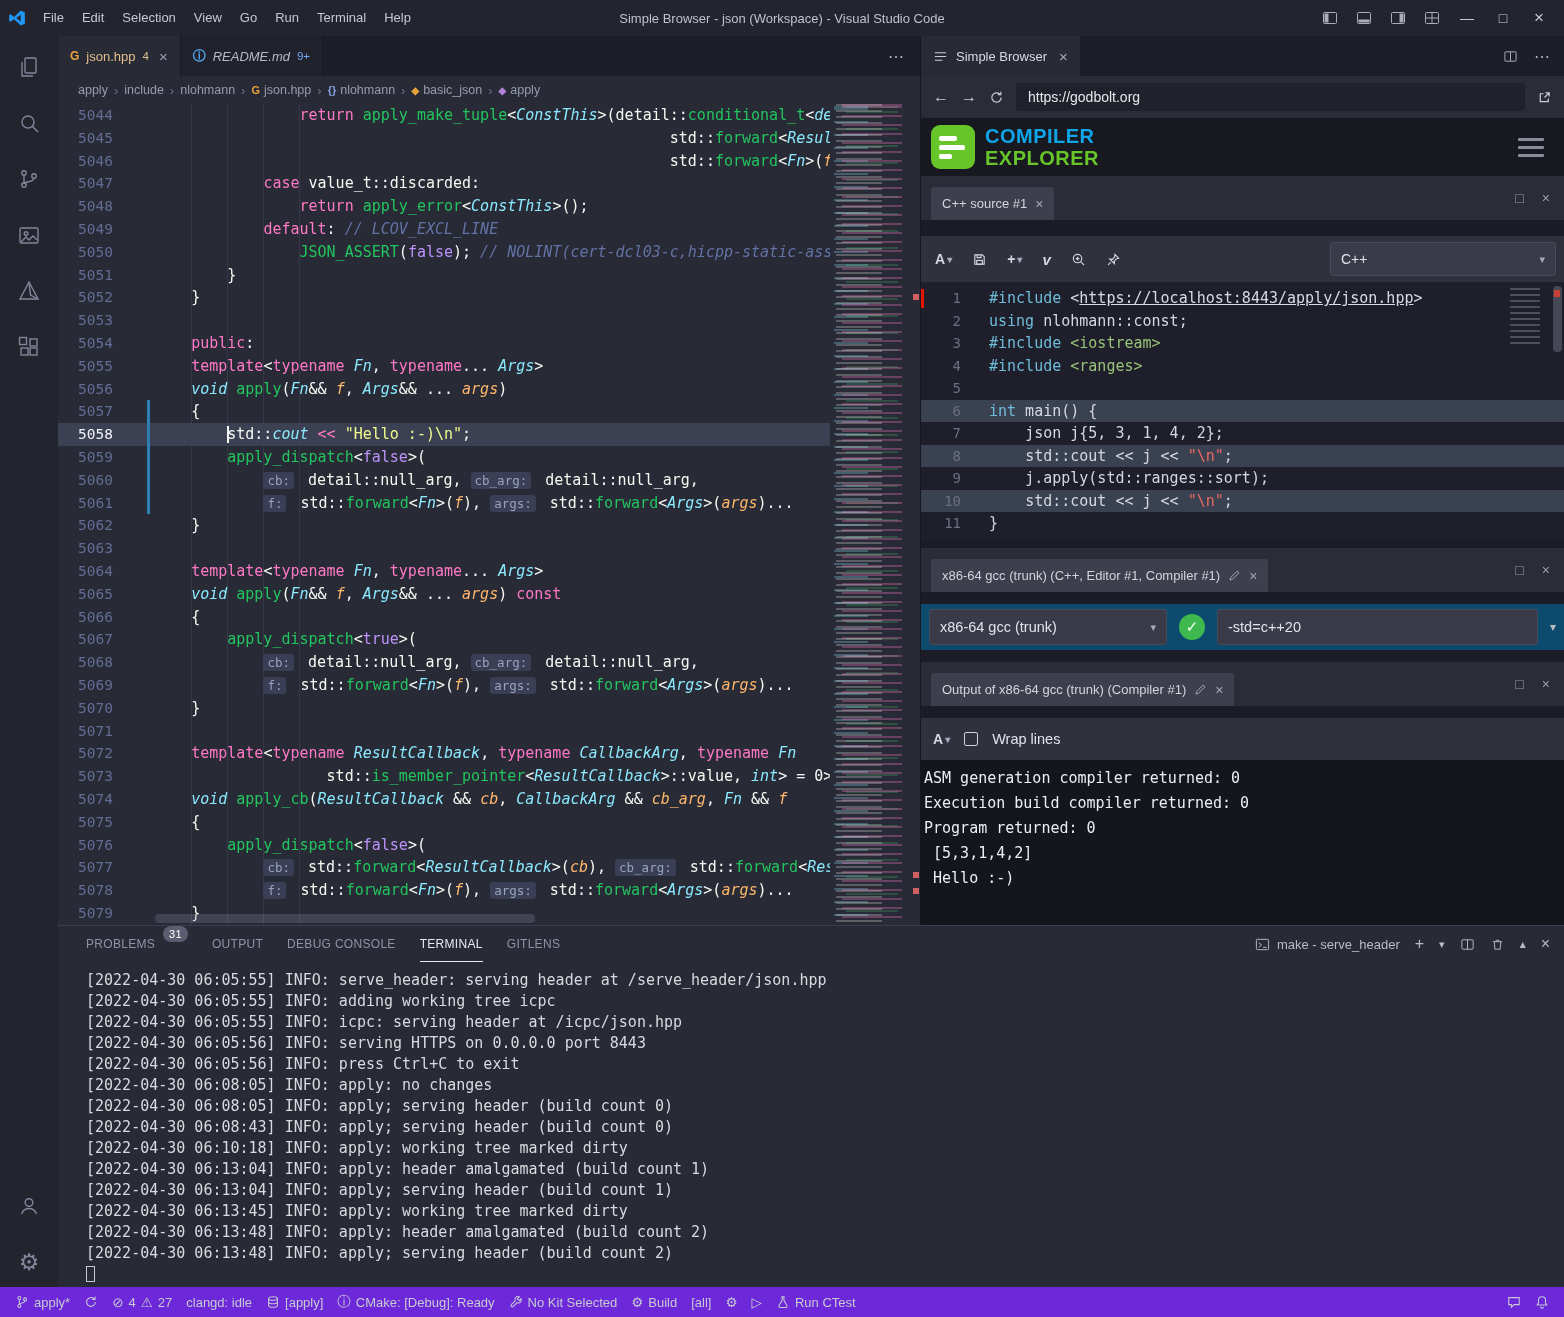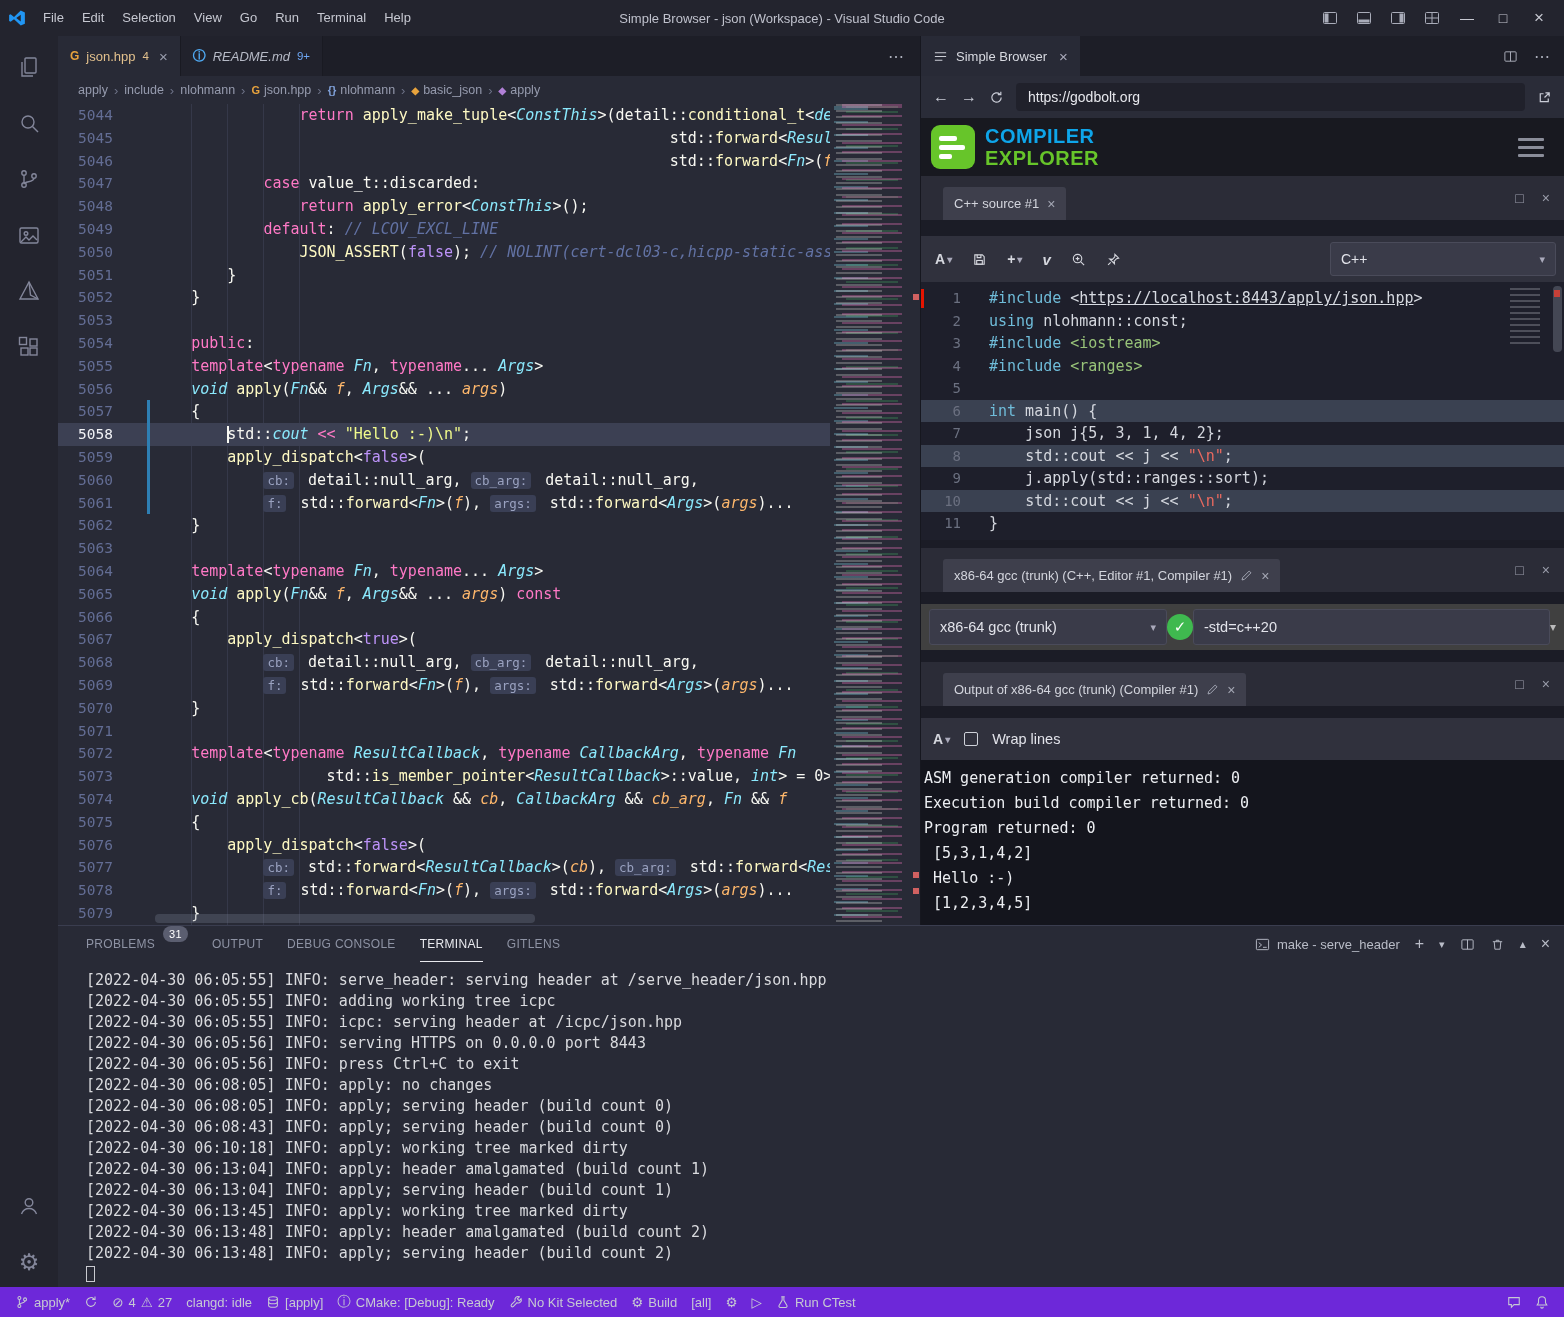--- a/index.html
+++ b/index.html
@@ -45,21 +45,21 @@
 .guide{position:absolute;top:0;bottom:0;width:1px;background:rgba(99,110,140,.22);z-index:1}
 .crow{position:relative;height:22.8px;line-height:22.8px;display:flex;white-space:pre;z-index:1}
 .crow.current{background:#3c4053}
 .gut{width:97px;flex:none;text-align:right;padding-right:42px;color:#636d94;font-size:14.5px}
 .crow.current .gut{color:#f1f2f6}
 .modbar{position:absolute;left:89px;top:0;bottom:0;width:3px;background:#2e7fb4}
 .ctext{white-space:pre;color:#f8f8f2}
 .caret{position:absolute;top:3px;bottom:3px;width:1.5px;background:#f8f8f2}
 .sg-k{color:#ff79c6}
 .sg-t{color:#8be9fd;font-style:italic}
-.sg-f{color:#fef9c3}
+.sg-f{color:#22c55e}
 .sg-s{color:#f1fa8c}
 .sg-c{color:#6272a4;font-style:italic}
 .sg-n{color:#bd93f9}
 .sg-o{color:#ffb86c;font-style:italic}
 .sg-p{color:#f8f8f2}
 .hint{background:#3a3f55;color:#9aa2c0;border-radius:3px;padding:1px 4px;margin-right:5px;font-size:12.5px;font-family:"DejaVu Sans Mono",monospace}
 .minimap{position:absolute;top:0;right:8px;width:82px;bottom:0;background:#282a36;z-index:3}
 .minimap::before{content:"";position:absolute;left:4px;right:10px;top:0;bottom:0;
 background-image:
 repeating-linear-gradient(180deg, rgba(248,248,242,.25) 0 2px, transparent 2px 6px),
@@ -82,21 +82,21 @@
 .url-input{flex:1;height:28px;background:#20212b;border-radius:4px;color:#e6e7ec;font-size:14px;display:flex;align-items:center;padding:0 12px}
 .ce-header{position:absolute;left:0;top:82px;right:0;height:58px;background:#181920;display:flex;align-items:center;padding:0 10px}
 .ce-logo{width:44px;height:44px;background:#67c52a;border-radius:9px;display:flex;flex-direction:column;justify-content:center;gap:4px;padding:0 8px}
 .ce-logo i{display:block;height:5px;border-radius:2px;background:#fff}
 .ce-logo i:nth-child(1){width:18px}.ce-logo i:nth-child(2){width:26px}.ce-logo i:nth-child(3){width:13px}
 .ce-words{margin-left:10px;font-weight:bold;font-size:20px;letter-spacing:.5px;line-height:22px}
 .ce-w1{color:#0ea5e9}.ce-w2{color:#67c52a}
 .hamburger{margin-left:auto;margin-right:10px;display:flex;flex-direction:column;gap:5px}
 .hamburger i{display:block;width:26px;height:3px;background:#8a8d99;border-radius:1px}
 .pane-header{position:absolute;left:0;right:0;height:44px;background:#2b2c37;display:flex;align-items:flex-end}
-.pane-tab{display:flex;align-items:center;gap:8px;background:#3e3f4c;height:33px;margin-left:22px;padding:0 11px;font-size:13px;color:#d3d5dd;border-radius:3px 3px 0 0;white-space:nowrap}
+.pane-tab{display:flex;align-items:center;gap:8px;background:#3e3f4c;height:33px;margin-left:10px;padding:0 11px;font-size:13px;color:#d3d5dd;border-radius:3px 3px 0 0;white-space:nowrap}
 .pane-tab .x{color:#a5a8b5;font-size:14px}
 .pane-tab .pencil{color:#a5a8b5}
 .pane-controls{margin-left:auto;display:flex;gap:18px;padding:0 14px;align-items:center;color:#9a9daa;height:100%;font-size:14px}
 .src-toolbar{position:absolute;left:0;right:0;top:200px;height:46px;background:#30313d;display:flex;align-items:center;gap:20px;padding:0 14px;color:#d5d7de}
 .tool-txt{font-size:14px;font-weight:bold;display:flex;align-items:center;gap:2px}
 .tool-car{font-size:10px;color:#aab}
 .tool-v{font-style:italic;font-weight:bold;font-size:15px}
 .lang-select{position:absolute;right:8px;top:6px;width:226px;height:34px;background:#3a3b49;border:1px solid #4a4b5a;border-radius:3px;display:flex;align-items:center;padding:0 10px;font-size:14px;color:#e2e3ea}
 .lang-select .car{margin-left:auto;font-size:11px;color:#aab}
 .src-code{position:absolute;left:0;right:0;top:246px;height:258px;background:#1e1f2b;font-family:"DejaVu Sans Mono",monospace;font-size:15px;padding-top:5px;overflow:hidden}
@@ -108,21 +108,21 @@
 .cg-k{color:#6fbcd9}
 .cg-i{color:#98c379}
 .cg-s{color:#e8695f}
 .cg-l{color:#d8dbe2;text-decoration:underline}
 .cg-p{color:#d4d7de}
 .ce-minimap{position:absolute;top:6px;right:14px;width:40px;height:160px;opacity:.5;
 background-image:repeating-linear-gradient(180deg, rgba(220,222,230,.5) 0 2px, transparent 2px 6px);background-size:30px 60px;background-repeat:no-repeat}
 .ce-redmark{position:absolute;top:8px;right:4px;width:6px;height:7px;background:#e51400}
 .ce-slider{position:absolute;top:4px;right:2px;width:9px;height:66px;background:rgba(140,145,160,.35);border-radius:4px}
 .cmp-header{top:512px}
-.cmp-toolbar{position:absolute;left:0;right:0;top:568px;height:46px;background:#404040;display:flex;align-items:center;gap:0;padding:0 8px}
+.cmp-toolbar{position:absolute;left:0;right:0;top:568px;height:46px;background:#0c4a6e;display:flex;align-items:center;gap:12px;padding:0 8px}
 .cmp-select{width:238px;height:36px;background:#3a3b49;border:1px solid #4a4b5a;border-radius:3px;display:flex;align-items:center;padding:0 10px;font-size:14.5px;color:#e2e3ea}
 .cmp-select .car{margin-left:auto;font-size:11px;color:#aab}
 .ok-circle{width:26px;height:26px;border-radius:50%;background:#3fb94f;color:#fff;display:flex;align-items:center;justify-content:center;font-size:15px;flex:none}
 .opt-input{flex:1;height:36px;background:#3a3b49;border:1px solid #4a4b5a;border-radius:3px;display:flex;align-items:center;padding:0 10px;font-size:14.5px;color:#e2e3ea}
 .cmp-caret{font-size:12px;color:#bbb}
 .out-header{top:626px}
 .out-toolbar{position:absolute;left:0;right:0;top:682px;height:42px;background:#30313d;display:flex;align-items:center;gap:14px;padding:0 12px;color:#d5d7de}
 .cb{width:14px;height:14px;border:1.5px solid #cfd2da;border-radius:2px}
 .cb-label{font-size:14.5px;color:#e2e3ea}
 .out-content{position:absolute;left:0;right:0;top:724px;bottom:0;background:#14151d;font-family:"DejaVu Sans Mono",monospace;font-size:15px;line-height:25px;color:#eceef2;padding:6px 0 0 3px;white-space:pre}
@@ -512,21 +512,21 @@
       </div>
     </div>
     <div class="out-toolbar">
       <span class="tool-txt">
           <span>A</span>
           <span class="tool-car">▾</span>
         </span>
       <span class="cb"></span>
       <span class="cb-label">Wrap lines</span>
     </div>
-    <div id="out-lines" class="out-content"><div>ASM generation compiler returned: 0</div><div>Execution build compiler returned: 0</div><div>Program returned: 0</div><div> [5,3,1,4,2]</div><div> Hello :-)</div><div> [1,2,3,4,5]</div></div>
+    <div id="out-lines" class="out-content"><div>ASM generation compiler returned: 0</div><div>Execution build compiler returned: 0</div><div>Program returned: 0</div><div> [5,3,1,4,2]</div><div> Hello :-)</div></div>
   </div>
 
   <div class="bottom-panel">
     <div class="pnl-tabs">
       <div id="pnl-tabs-list" style="display:flex;gap:24px;height:36px">
           <div class="pnl-tab">
             <span>PROBLEMS</span>
             <span class="pnl-badge">31</span>
           </div>
           <div class="pnl-tab">

